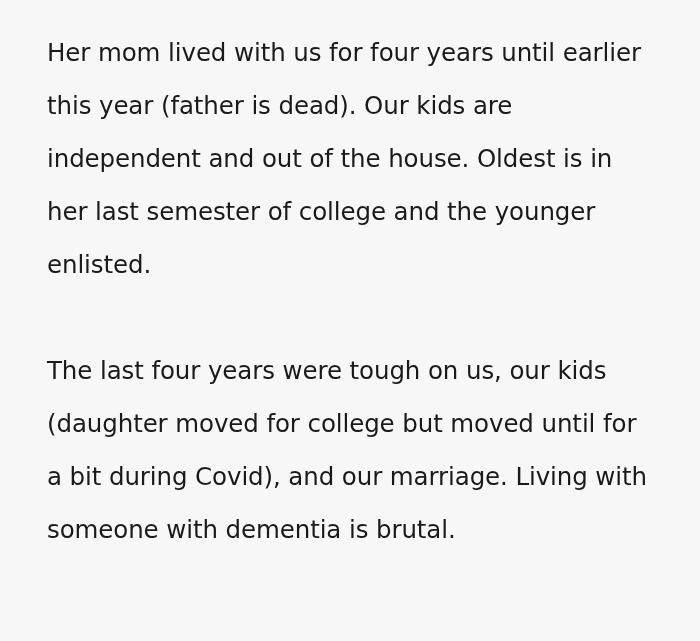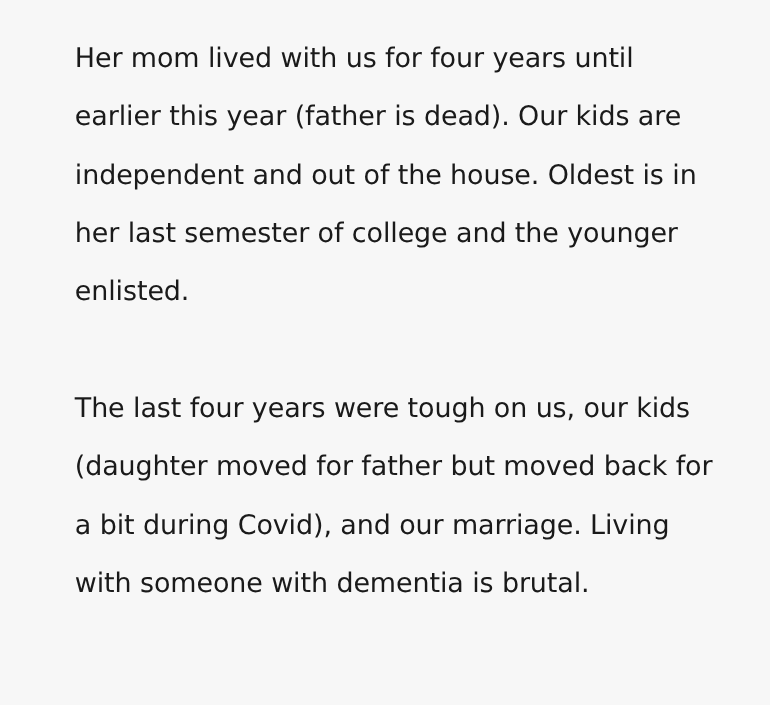--- a/index.html
+++ b/index.html
@@ -11,21 +11,21 @@
     height: 641px;
     background: #f7f7f7;
     font-family: "DejaVu Sans", sans-serif;
     overflow: hidden;
   }
   .page {
     box-sizing: border-box;
     width: 700px;
     height: 641px;
     background: #f7f7f7;
-    padding: 26px 44px 0 68px;
+    padding: 26px 44px 0 47px;
   }
   .text-body {
     color: #1a1a1a;
     font-size: 24.5px;
     line-height: 53px;
     letter-spacing: -0.1px;
     font-weight: 400;
   }
   .para {
     margin: 0;
@@ -35,15 +35,15 @@
     height: 53px;
   }
 </style>
 </head>
 <body>
 
 <div class="page">
   <div class="text-body">
     <p class="para">Her mom lived with us for four years until earlier this year (father is dead). Our kids are independent and out of the house. Oldest is in her last semester of college and the younger enlisted.</p>
     <div class="para-gap"></div>
-    <p class="para">The last four years were tough on us, our kids (daughter moved for father but moved back for a bit during Covid), and our marriage. Living with someone with dementia is brutal.</p>
+    <p class="para">The last four years were tough on us, our kids (daughter moved for college but moved until for a bit during Covid), and our marriage. Living with someone with dementia is brutal.</p>
   </div>
 </div>
 
 </body></html>

